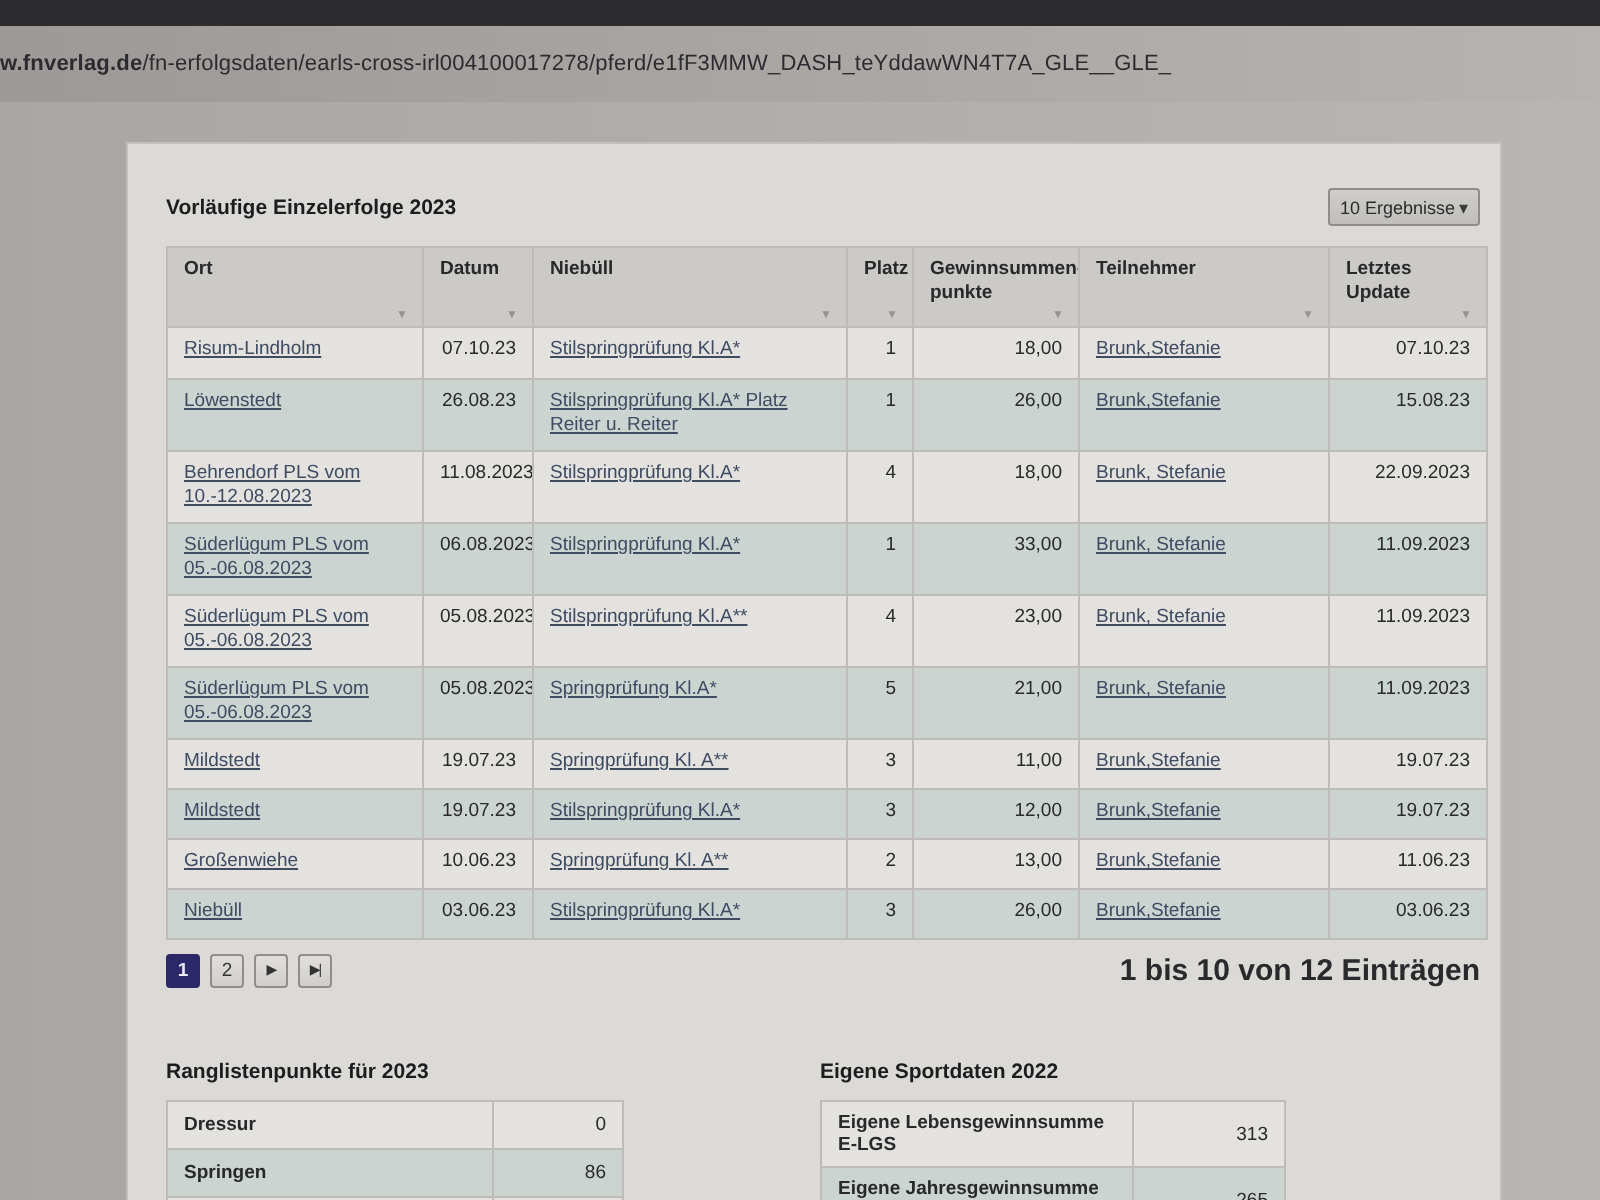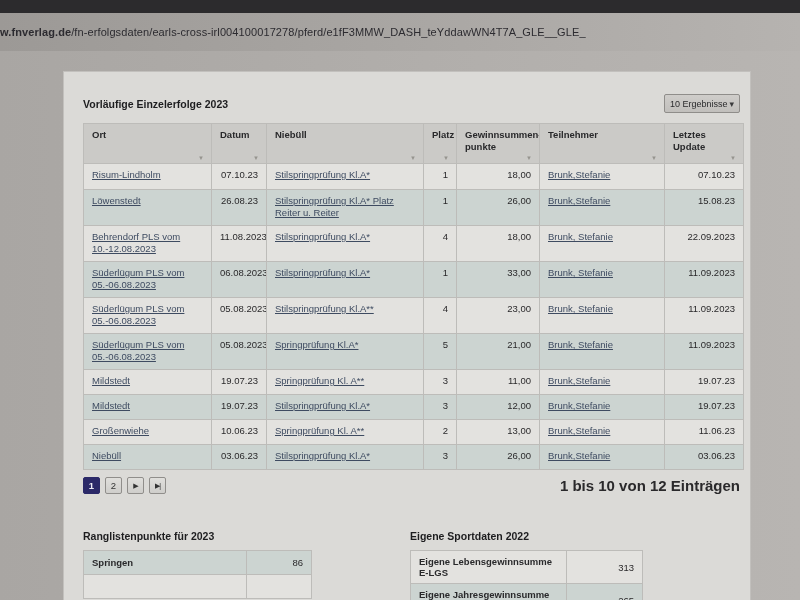--- a/index.html
+++ b/index.html
@@ -232,20 +232,24 @@
       <div class="pbtn icon">▶|</div>
     </div>
     <div class="pager-summary">1 bis 10 von 12 Einträgen</div>
   </div>
 
   <div class="bottom">
     <div class="rank-block">
       <div class="block-title">Ranglistenpunkte für 2023</div>
       <table class="mini">
         <tbody>
+            <tr class="w">
+          <td class="lbl">Dressur</td>
+          <td class="val">0</td>
+        </tr>
         <tr class="a">
           <td class="lbl">Springen</td>
           <td class="val">86</td>
         </tr>
         <tr class="w">
           <td class="lbl"></td>
               <td class="val"></td>
         </tr>
       </tbody>
         </table>

